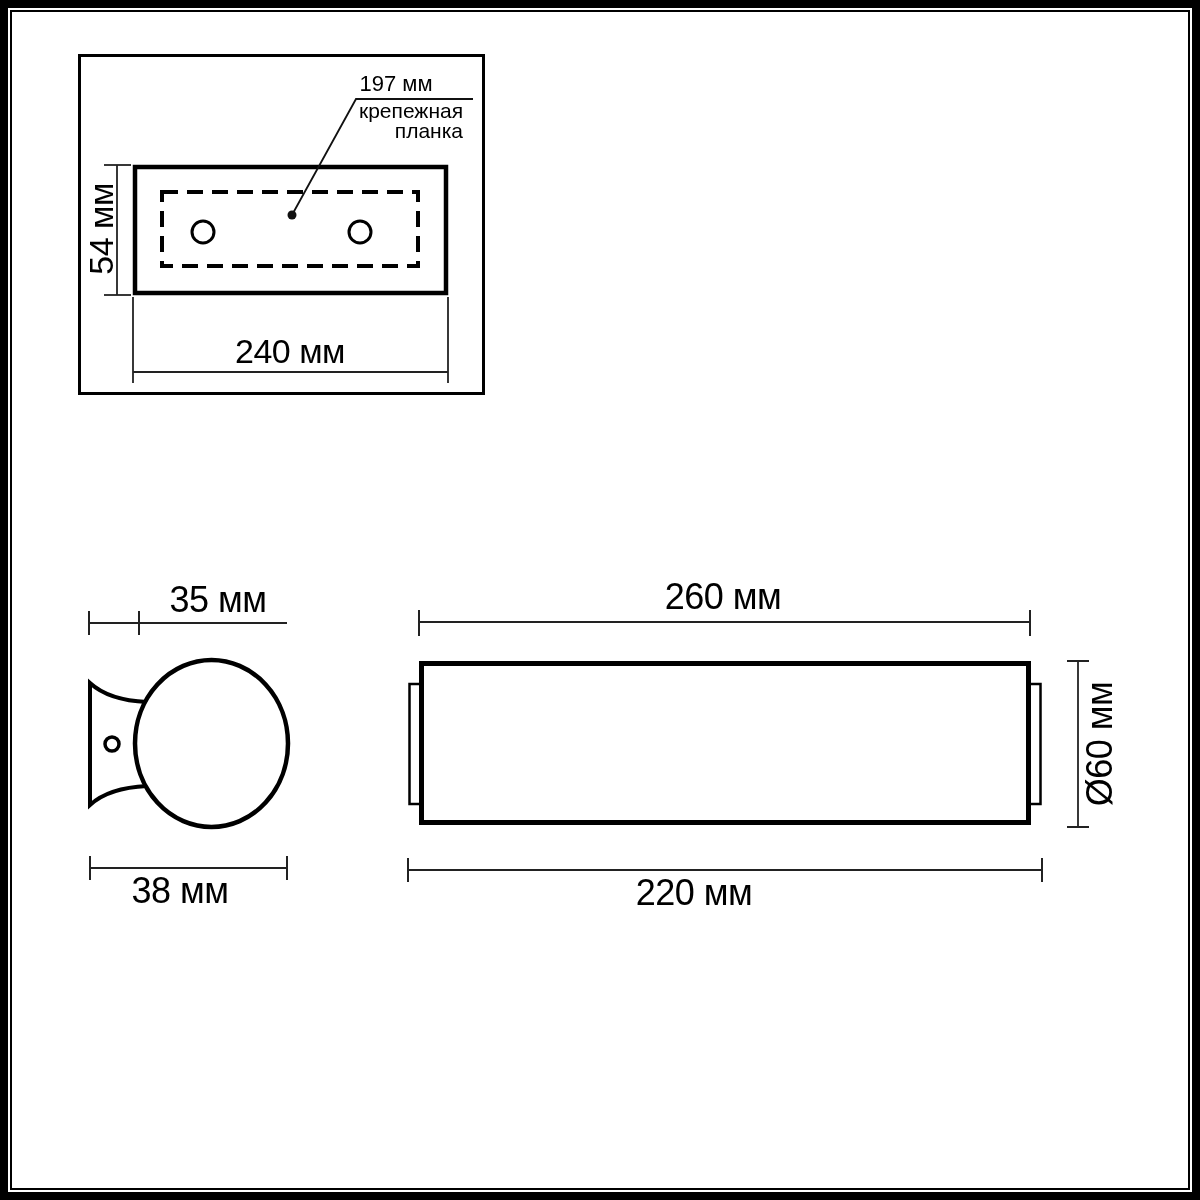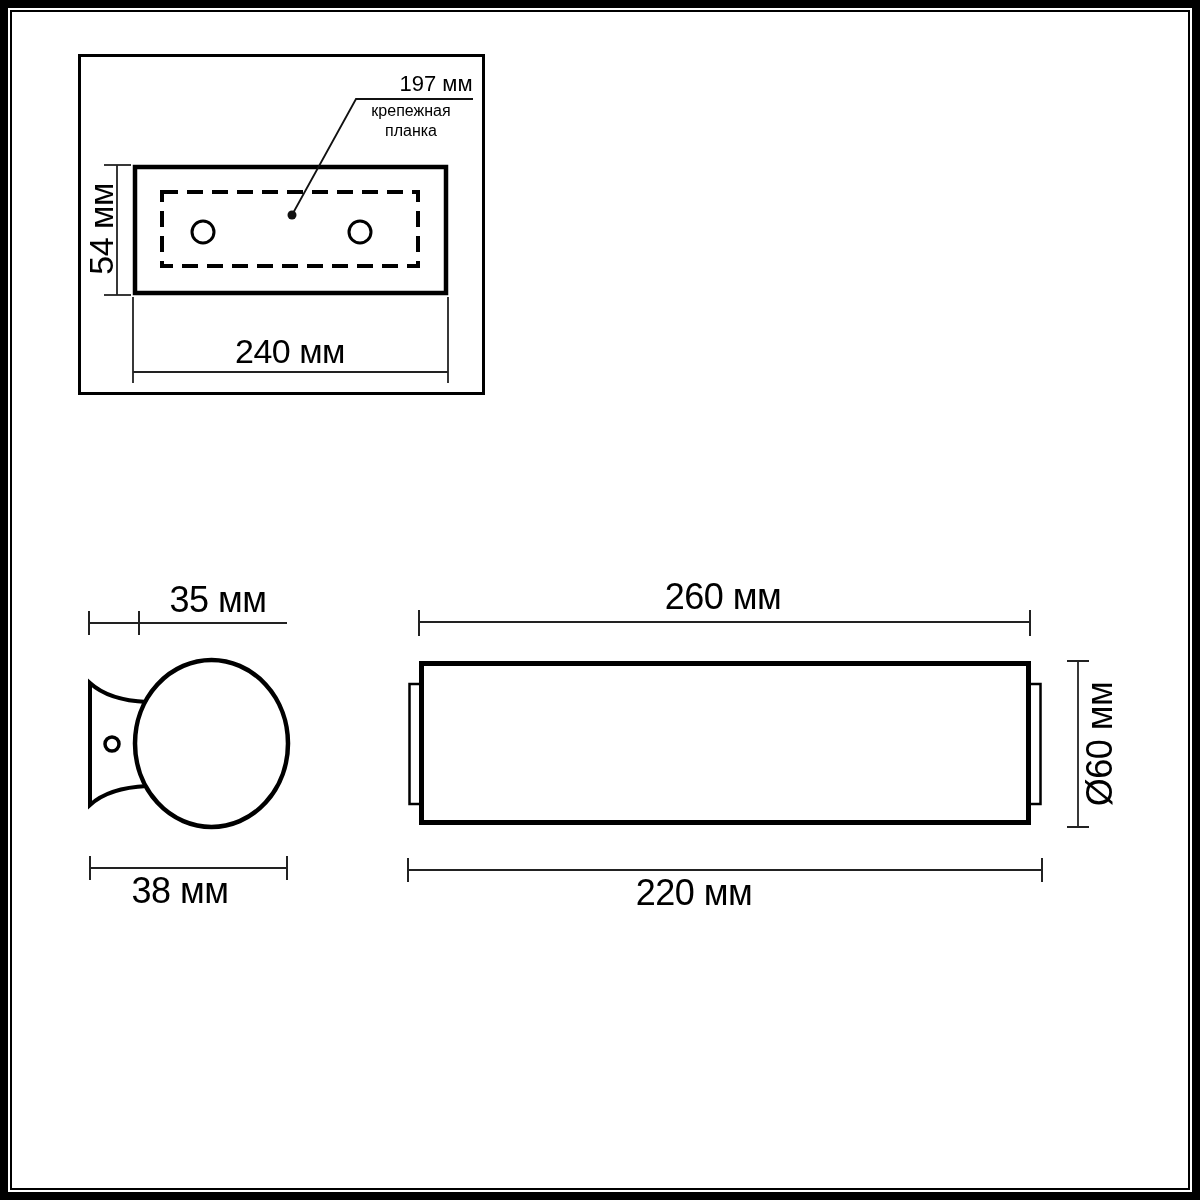--- a/index.html
+++ b/index.html
@@ -15,21 +15,21 @@
   .lbl{
     position:absolute;white-space:nowrap;
     transform:translate(-50%,-50%);
     font-size:36px;letter-spacing:-0.5px;line-height:1;
   }
   .lbl.small-top{font-size:34px;}
   .lbl.rot{transform:translate(-50%,-50%) rotate(-90deg);}
   .leader-value{position:absolute;transform:translate(-50%,-50%);font-size:22px;white-space:nowrap;}
   .leader-name{
     position:absolute;transform:translate(-50%,-50%);
-    font-size:16px;line-height:20px;text-align:center;white-space:nowrap;
+    font-size:21px;line-height:20px;text-align:right;white-space:nowrap;
   }
 </style>
 </head>
 <body>
 
 <div class="frame-outer"></div>
 <div class="frame-inner"></div>
 
 <svg class="drawing-svg" width="1200" height="1200" viewBox="0 0 1200 1200">
 
@@ -96,21 +96,21 @@
       <line x1="1067" y1="661" x2="1089" y2="661" stroke-width="2"></line>
       <line x1="1067" y1="827" x2="1089" y2="827" stroke-width="2"></line>
     </g>
   </g>
 </svg>
 
 <div class="lbl small-top rot" style="left:101px;top:229px;">54 мм</div>
 
 <div class="lbl small-top" style="left:290px;top:351px;">240 мм</div>
 
-<div class="leader-value" style="left:436px;top:84px;">197 мм</div>
+<div class="leader-value" style="left:396px;top:84px;">197 мм</div>
 
 <div class="leader-name" style="left:411px;top:121px;">
   <span>крепежная</span><br>
   <span>планка</span>
 </div>
 
 <div class="lbl" style="left:218px;top:600px;">35 мм</div>
 
 <div class="lbl" style="left:180px;top:891px;">38 мм</div>
 

